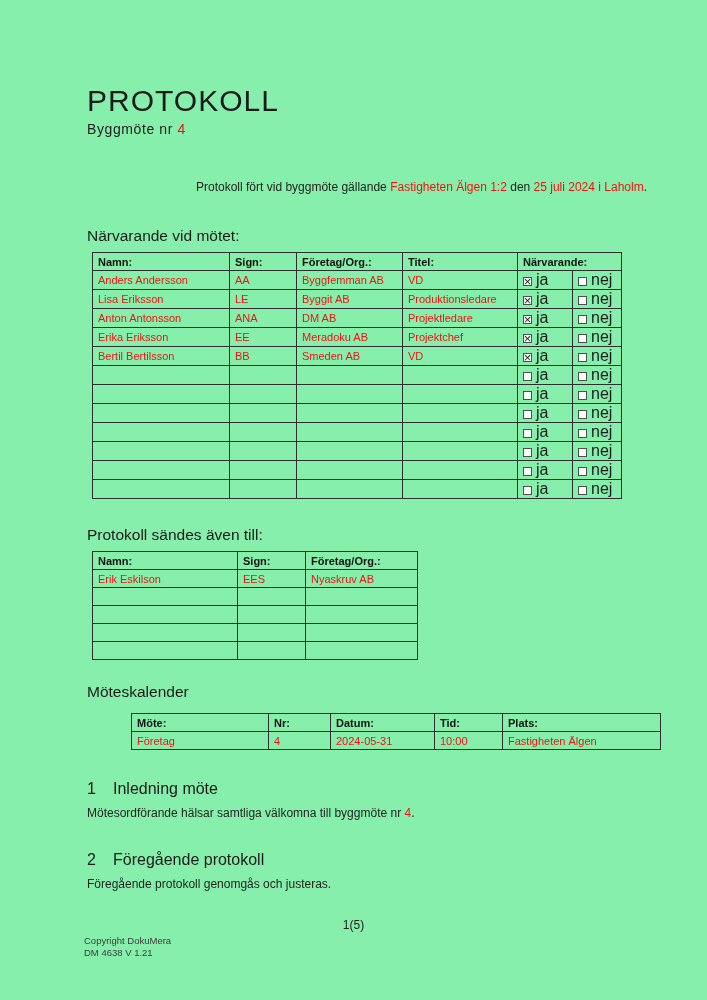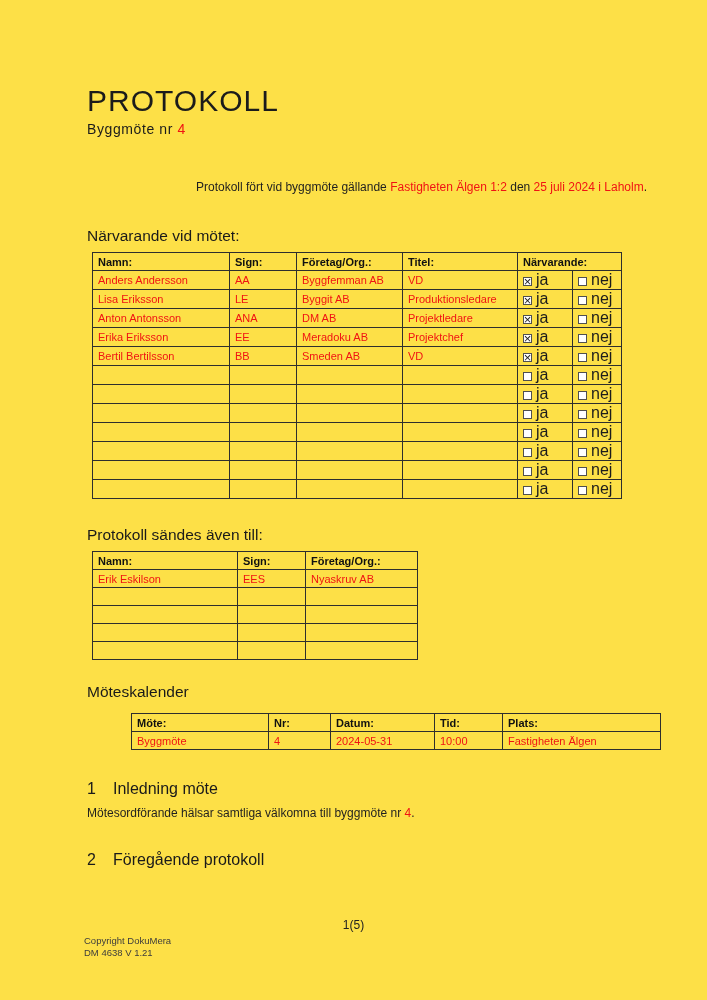--- a/index.html
+++ b/index.html
@@ -1,20 +1,20 @@
 <!DOCTYPE html>
 <html><head>
 <meta charset="utf-8">
 <style>
   * { margin:0; padding:0; box-sizing:border-box; }
   html,body { background:#e9e9e9; }
   .page {
     position:relative;
     width:707px; height:1000px;
-    background:#fde047;
+    background:#86efac;
     font-family:"Liberation Sans", sans-serif;
     color:#1f1f1f;
     overflow:hidden;
     margin:0 auto;
   }
   .red { color:#f01313; }
   h1.doc-title {
     position:absolute; left:87px; top:84px;
     font-size:30px; font-weight:400; letter-spacing:1px; color:#1b1b1b;
   }
@@ -275,33 +275,34 @@
       </colgroup>
     <tbody>
         <tr>
       <th>Möte:</th>
       <th>Nr:</th>
       <th>Datum:</th>
       <th>Tid:</th>
       <th>Plats:</th>
     </tr>
     <tr>
-      <td class="cell-red">Byggmöte</td>
+      <td class="cell-red">Företag</td>
       <td class="cell-red">4</td>
       <td class="cell-red">2024-05-31</td>
       <td class="cell-red">10:00</td>
       <td class="cell-red">Fastigheten Älgen</td>
     </tr>
   </tbody>
     </table>
 
   <h3 class="num-heading h-sec1"><span class="sec-num">1</span><span>Inledning möte</span></h3>
   <p class="sec-body b-sec1"><span>Mötesordförande hälsar samtliga välkomna till byggmöte nr </span><span class="red">4</span><span>.</span></p>
 
   <h3 class="num-heading h-sec2"><span class="sec-num">2</span><span>Föregående protokoll</span></h3>
+  <p class="sec-body b-sec2"><span>Föregående protokoll genomgås och justeras.</span><span class="red"></span><span></span></p>
 
   <div class="page-number">1(5)</div>
 
   <div class="copyright">
     <div>Copyright DokuMera</div>
     <div>DM 4638 V 1.21</div>
   </div>
 
 </div>
 

